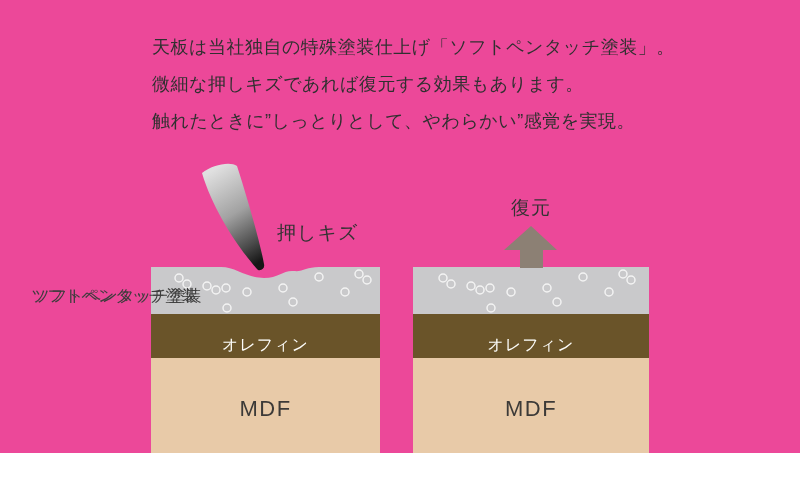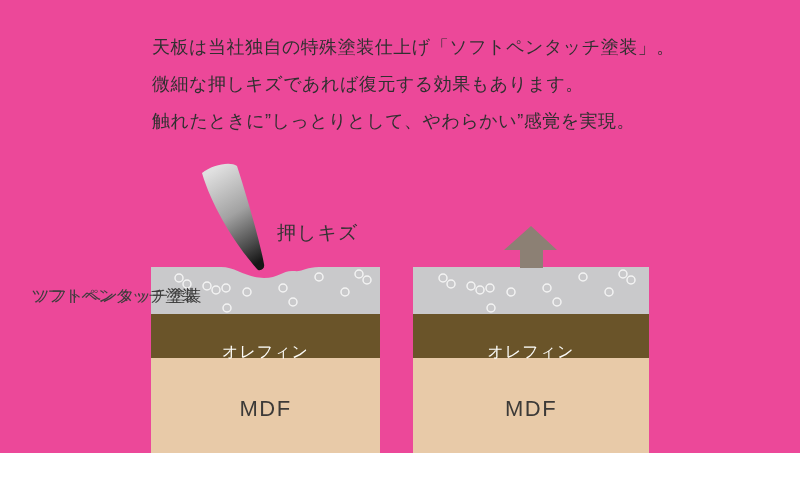--- a/index.html
+++ b/index.html
@@ -21,21 +21,21 @@
   .lbl{
     position:absolute;
     color:#3d3d3d;
     font-size:16px;
     letter-spacing:0.5px;
     white-space:nowrap;
     text-align:center;
   }
   .lbl.coat{left:0;top:286px;width:229px;}
   .lbl.coat.right{width:236px;}
-  .lbl.olefin{top:342px;width:229px;color:#fdfdfa;letter-spacing:1px;}
+  .lbl.olefin{top:335px;width:229px;color:#fdfdfa;letter-spacing:1px;}
   .lbl.olefin.right{width:236px;}
   .lbl.mdf{top:396px;width:229px;font-size:22px;letter-spacing:1.5px;color:#3c3a38;}
   .lbl.mdf.right{width:236px;}
   .pos-left{left:151px;}
   .pos-right{left:413px;}
   .lbl.annot{font-size:19px;color:#333;letter-spacing:1px;}
   .lbl.scratch{left:277px;top:220px;text-align:center;}
   .lbl.restore{left:413px;top:195px;width:236px;}
 </style>
 </head>
@@ -121,14 +121,15 @@
   <div class="lbl coat pos-left">ソフトペンタッチ塗装</div>
   <div class="lbl coat right pos-right">ソフトペンタッチ塗装</div>
 
   <div class="lbl olefin pos-left">オレフィン</div>
   <div class="lbl olefin right pos-right">オレフィン</div>
 
   <div class="lbl mdf pos-left">MDF</div>
   <div class="lbl mdf right pos-right">MDF</div>
 
   <div class="lbl annot scratch">押しキズ</div>
+  <div class="lbl annot restore">復元</div>
 
 </div>
 
 </body></html>

